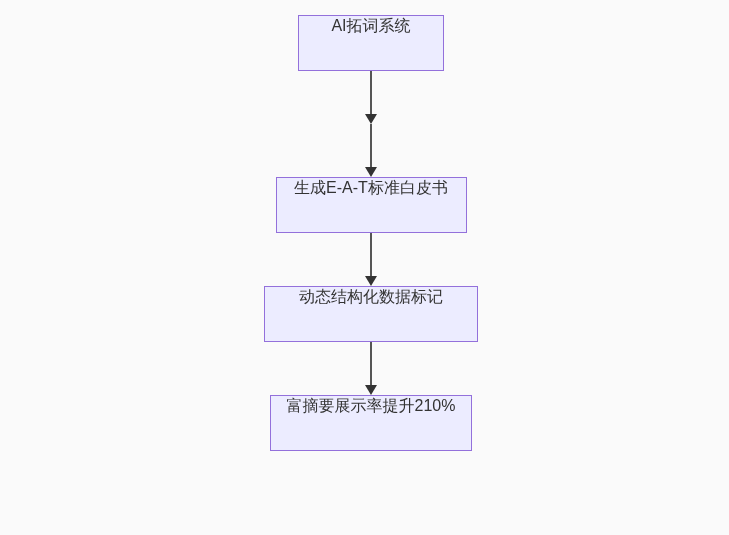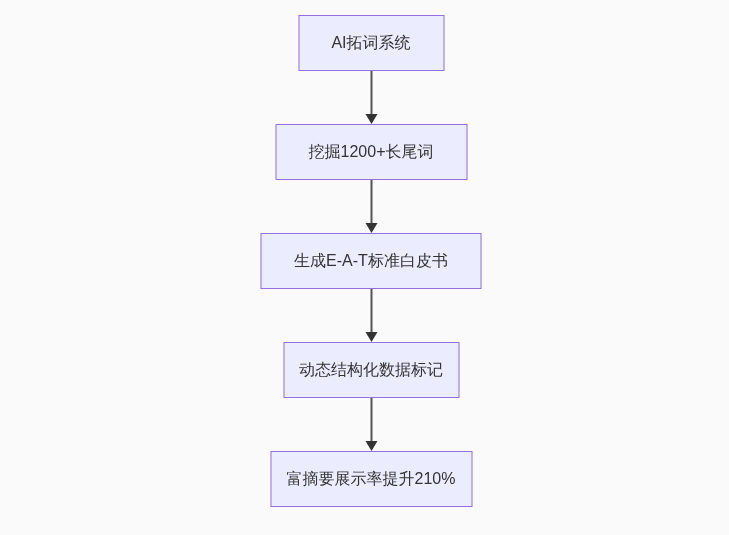--- a/index.html
+++ b/index.html
@@ -27,29 +27,28 @@
     flex-direction:column;
     align-items:center;
   }
   .node{
     height:56px;
     background:var(--node-fill);
     border:1px solid var(--node-border);
     color:var(--text);
     font-size:16px;
     display:flex;
-    align-items:center;
     justify-content:center;
     text-align:center;
     white-space:nowrap;
   }
   .n1{width:146px;}
   .n2{width:192px;}
-  .n3{width:221px;}
-  .n4{width:176px;}
+  .n3{width:191px;}
+  .n4{width:214px;}
   .n5{width:202px;}
   .edge{
     position:relative;
     width:16px;
     height:53px;
   }
   .edge::before{ 
     content:"";
     position:absolute;
     left:50%;
@@ -75,23 +74,20 @@
 </head>
 <body>
 
 <div class="flow">
   <div class="node n1">
     <span>AI拓词系统</span>
   </div>
 
   <div class="edge"></div>
 
-  <div class="node n2">
-    <span>挖掘1200+长尾词</span>
-  </div>
 
   <div class="edge"></div>
 
   <div class="node n3">
     <span>生成E-A-T标准白皮书</span>
   </div>
 
   <div class="edge"></div>
 
   <div class="node n4">

